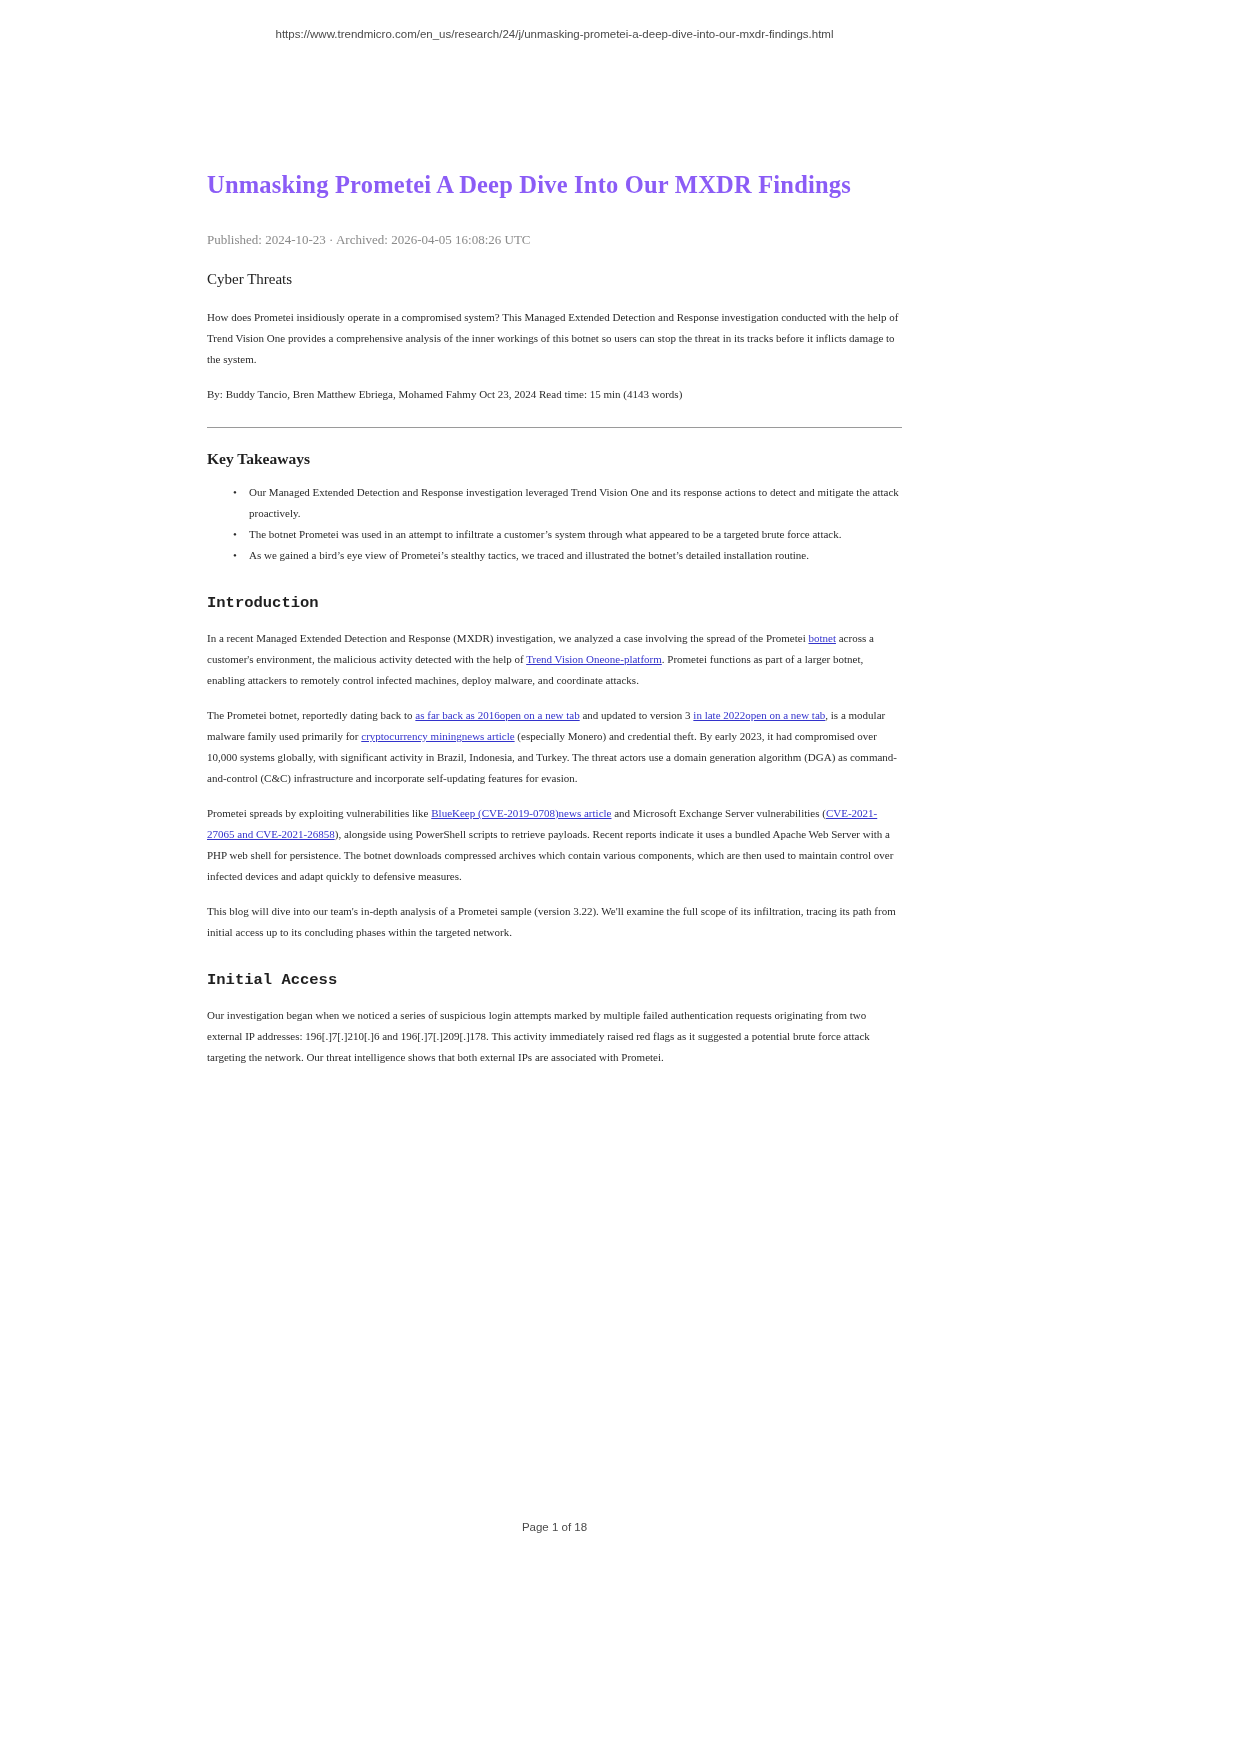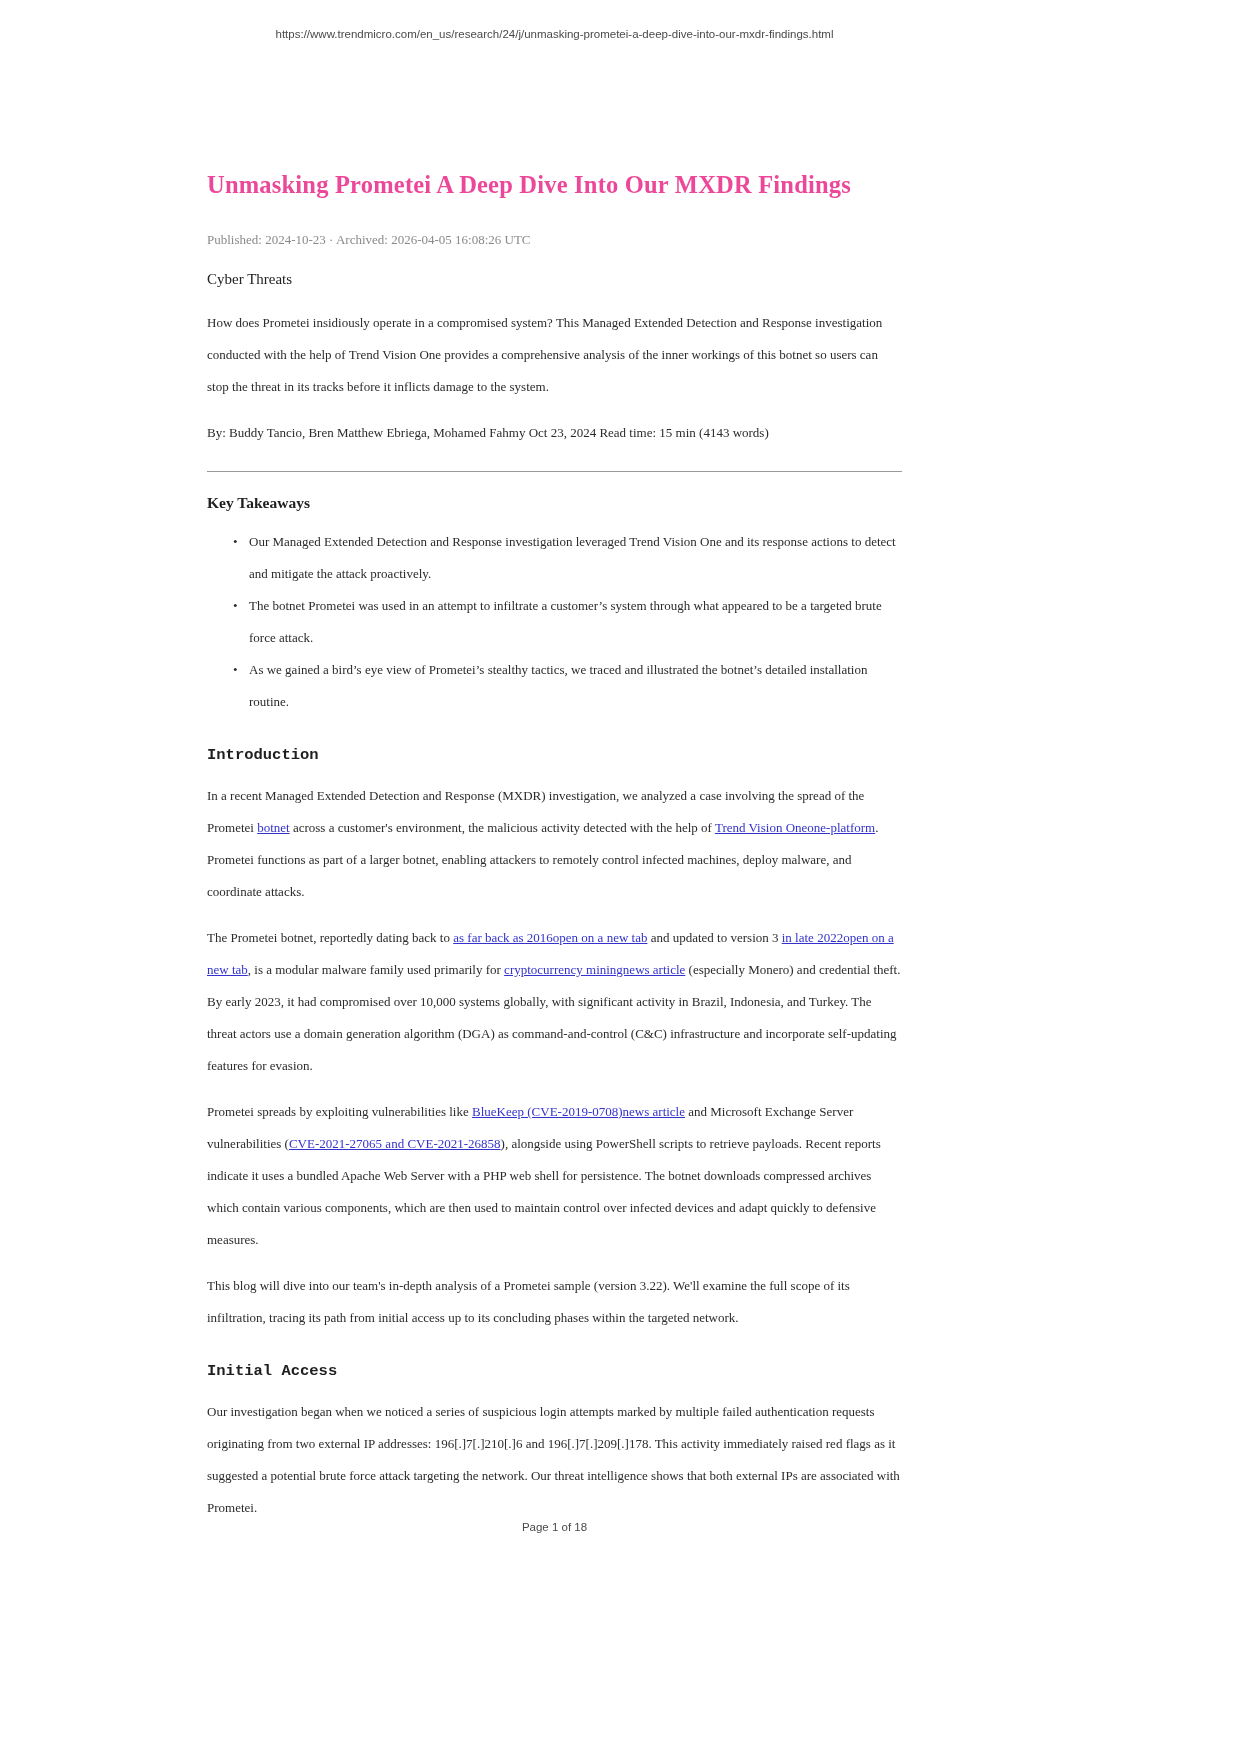--- a/index.html
+++ b/index.html
@@ -27,36 +27,36 @@
     left: 207px;
     top: 0;
     width: 695px;
     color: #2b2b2b;
   }
   .title {
     margin: 170px 0 0;
     font-size: 24.5px;
     line-height: 30px;
     font-weight: bold;
-    color: #ec4899;
+    color: #8b5cf6;
     letter-spacing: 0.2px;
   }
   .meta {
     margin-top: 32px;
     font-size: 13px;
     color: #8a8a8a;
   }
   .category {
     margin-top: 23px;
     font-size: 15px;
     color: #222222;
   }
   .bodytext, .takeaways li {
-    font-size: 13px;
-    line-height: 32px;
+    font-size: 11px;
+    line-height: 21px;
     color: #2b2b2b;
   }
   .summary { margin: 19px 0 0; }
   .byline { margin: 14px 0 16px; }
   .rule {
     margin: 22px 0 0;
     border: none;
     border-top: 1px solid #9a9a9a;
     height: 0;
   }

